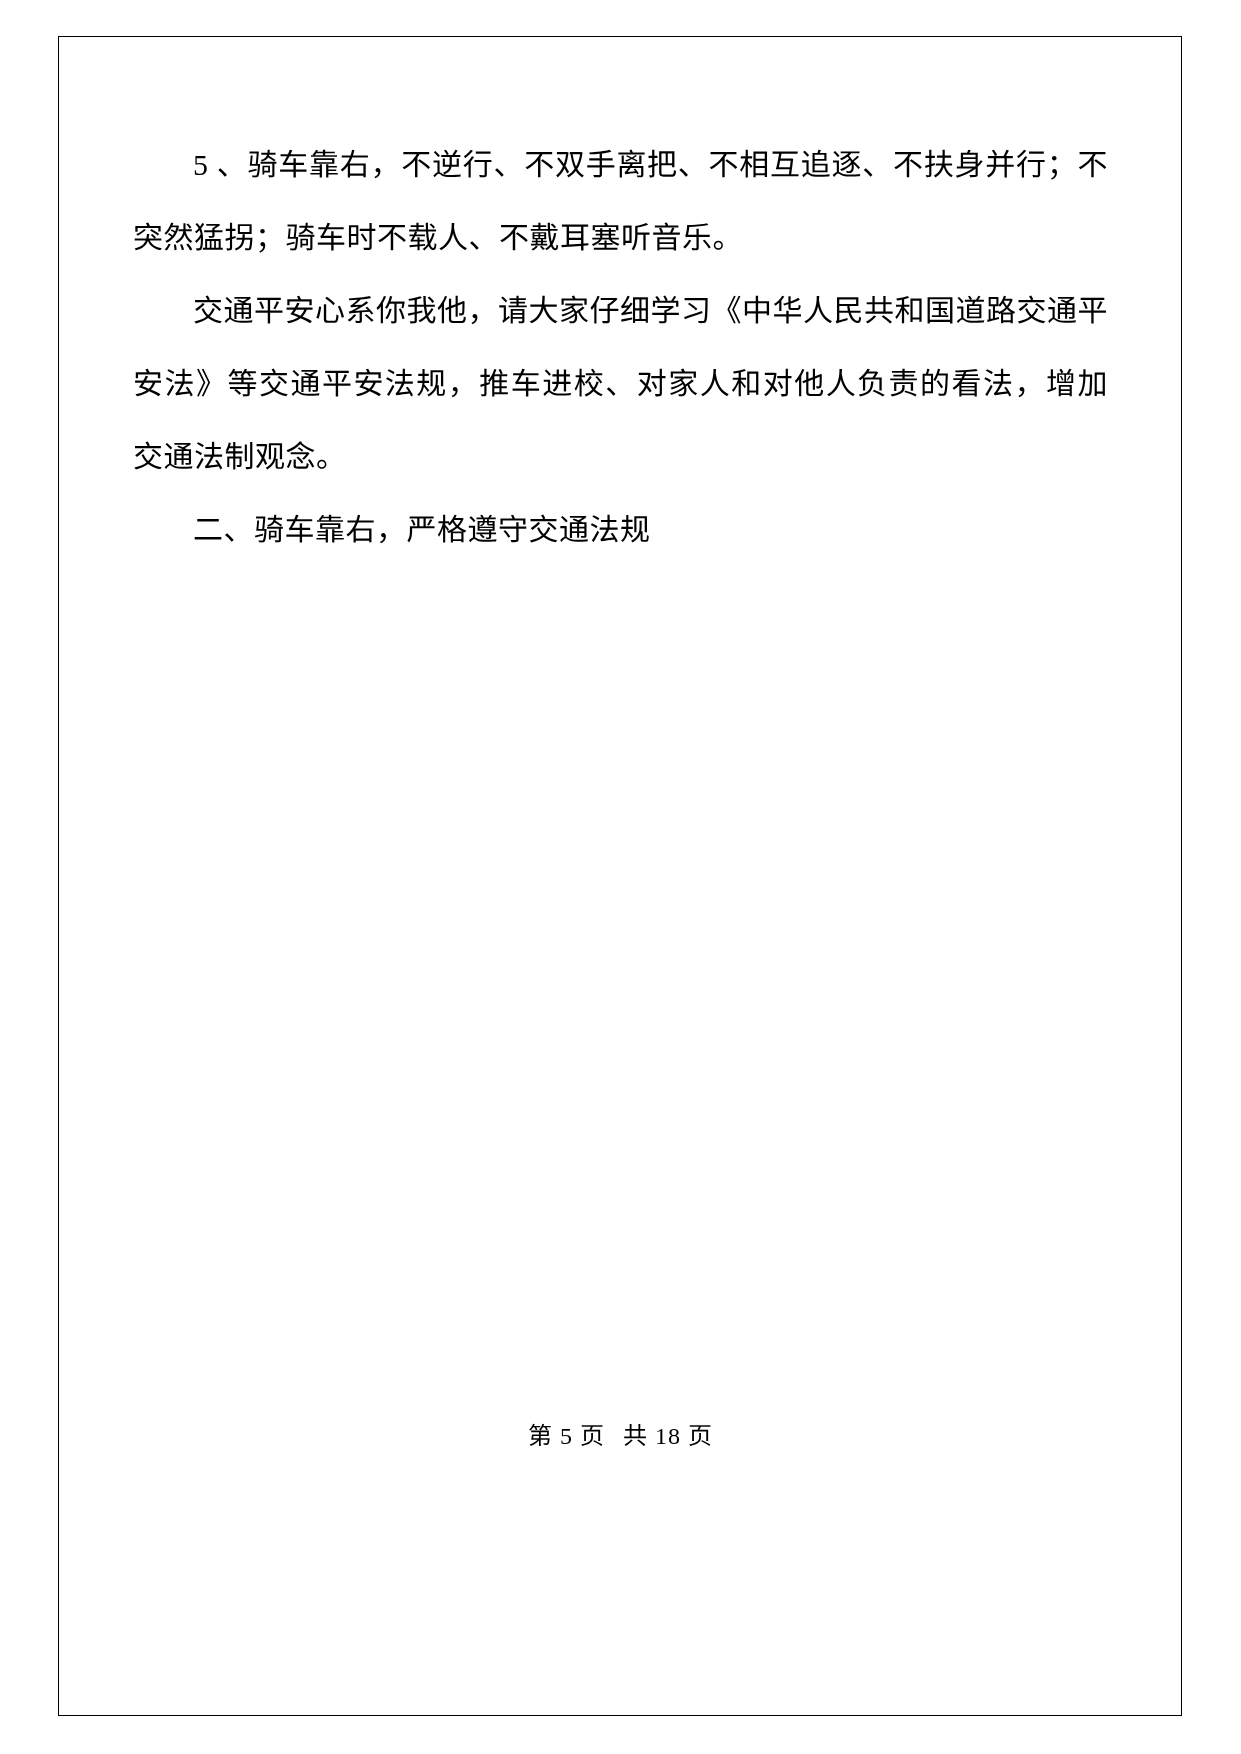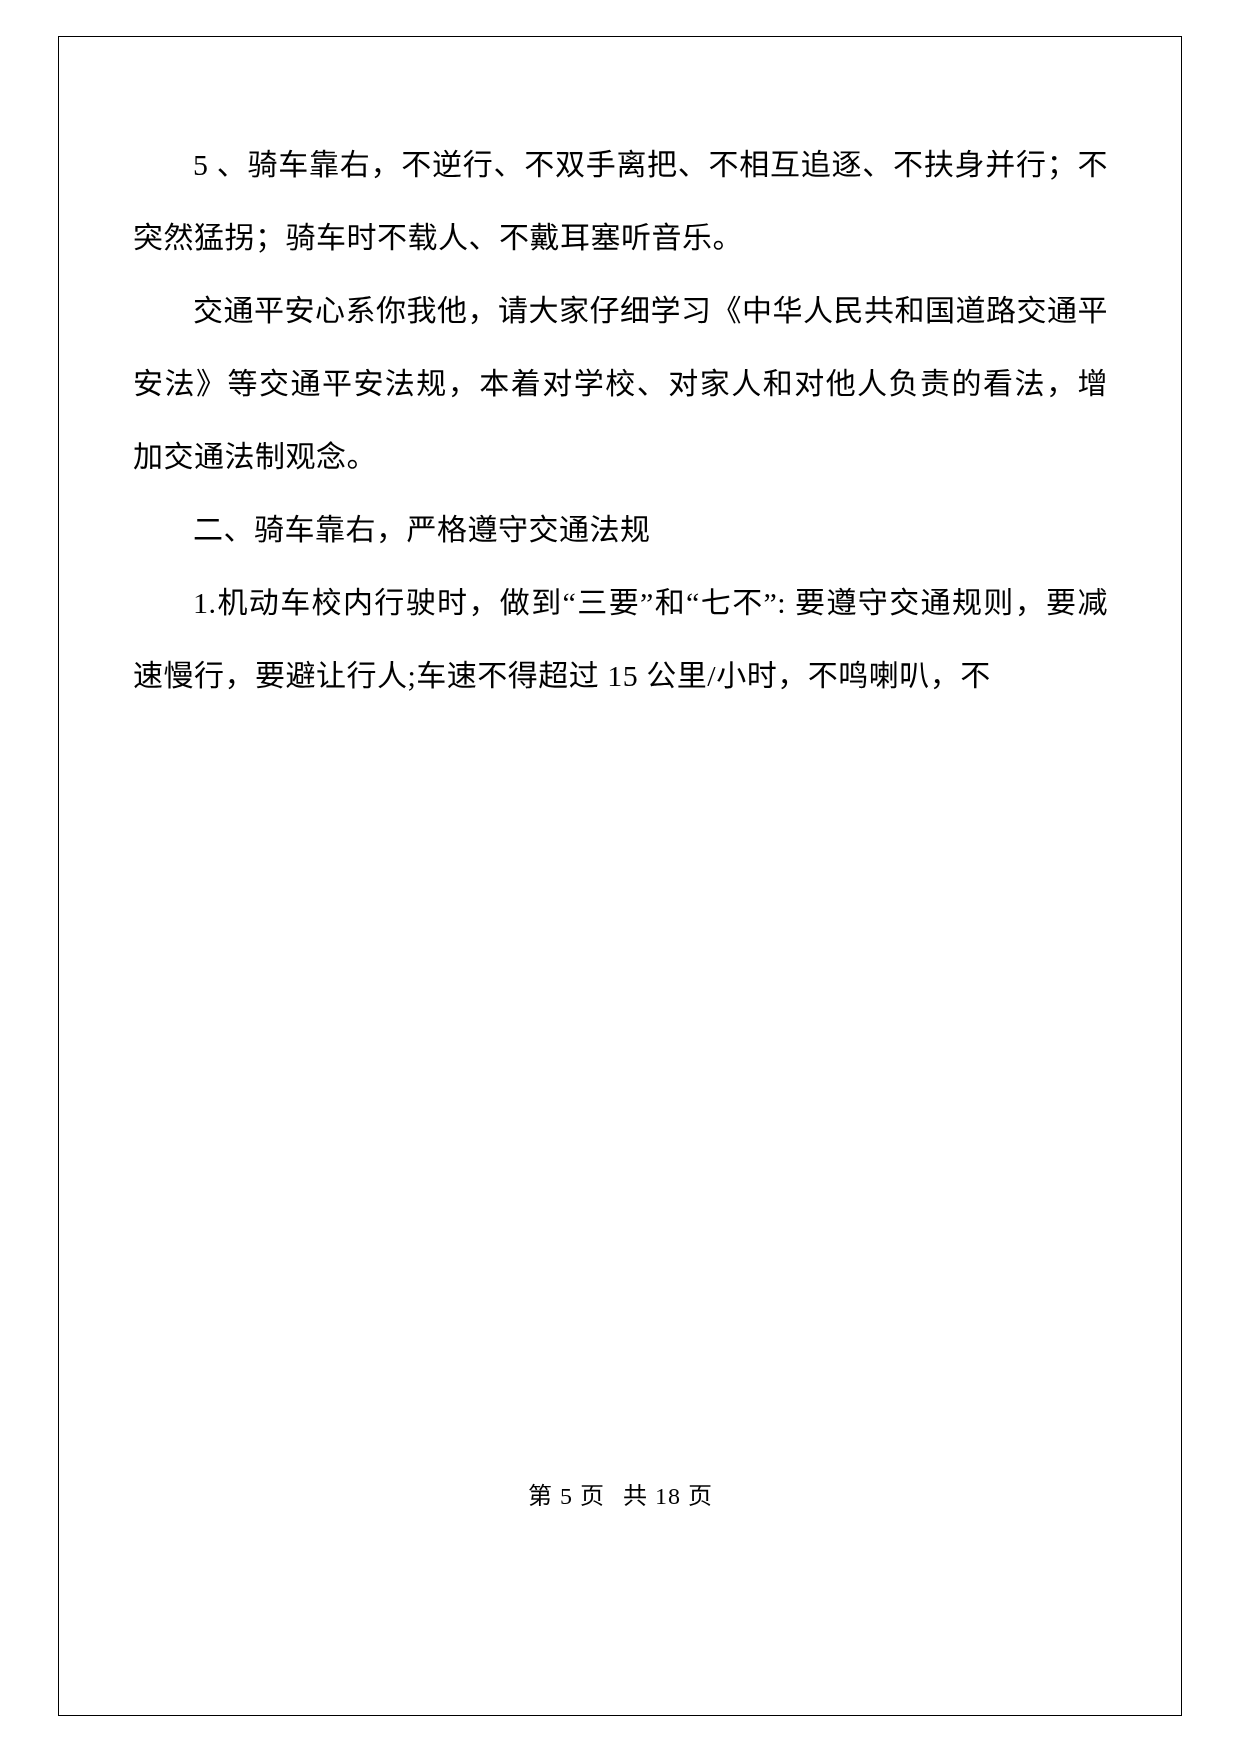--- a/index.html
+++ b/index.html
@@ -47,38 +47,37 @@
   }
   p.indent {
     text-indent: 60px;
   }
   p.heading {
     text-indent: 0;
   }
   .footer {
     position: absolute;
     left: 0;
-    top: 1476px;
+    top: 1416px;
     width: 1241px;
     text-align: center;
     font-size: 24px;
     font-family: "Liberation Serif", serif;
     letter-spacing: 1px;
   }
   .footer .pg { margin-right: 18px; }
 </style>
 </head>
 <body>
 
 <div class="page">
   <div class="page-border"></div>
 
   <div class="content">
     <p class="indent">5 、骑车靠右，不逆行、不双手离把、不相互追逐、不扶身并行；不突然猛拐；骑车时不载人、不戴耳塞听音乐。</p>
-    <p class="indent">交通平安心系你我他，请大家仔细学习《中华人民共和国道路交通平安法》等交通平安法规，本着对学校、对家人和对他人负责的看法，增加交通法制观念。</p>
+    <p class="indent">交通平安心系你我他，请大家仔细学习《中华人民共和国道路交通平安法》等交通平安法规，推车进校、对家人和对他人负责的看法，增加交通法制观念。</p>
     <p class="indent">二、骑车靠右，严格遵守交通法规</p>
-    <p class="indent">1.机动车校内行驶时，做到“三要”和“七不”: 要遵守交通规则，要减速慢行，要避让行人;车速不得超过 15 公里/小时，不鸣喇叭，不</p>
   </div>
 
   <div class="footer">
     <span class="pg">第 5 页</span><span>共 18 页</span>
   </div>
 </div>
 
 </body></html>

